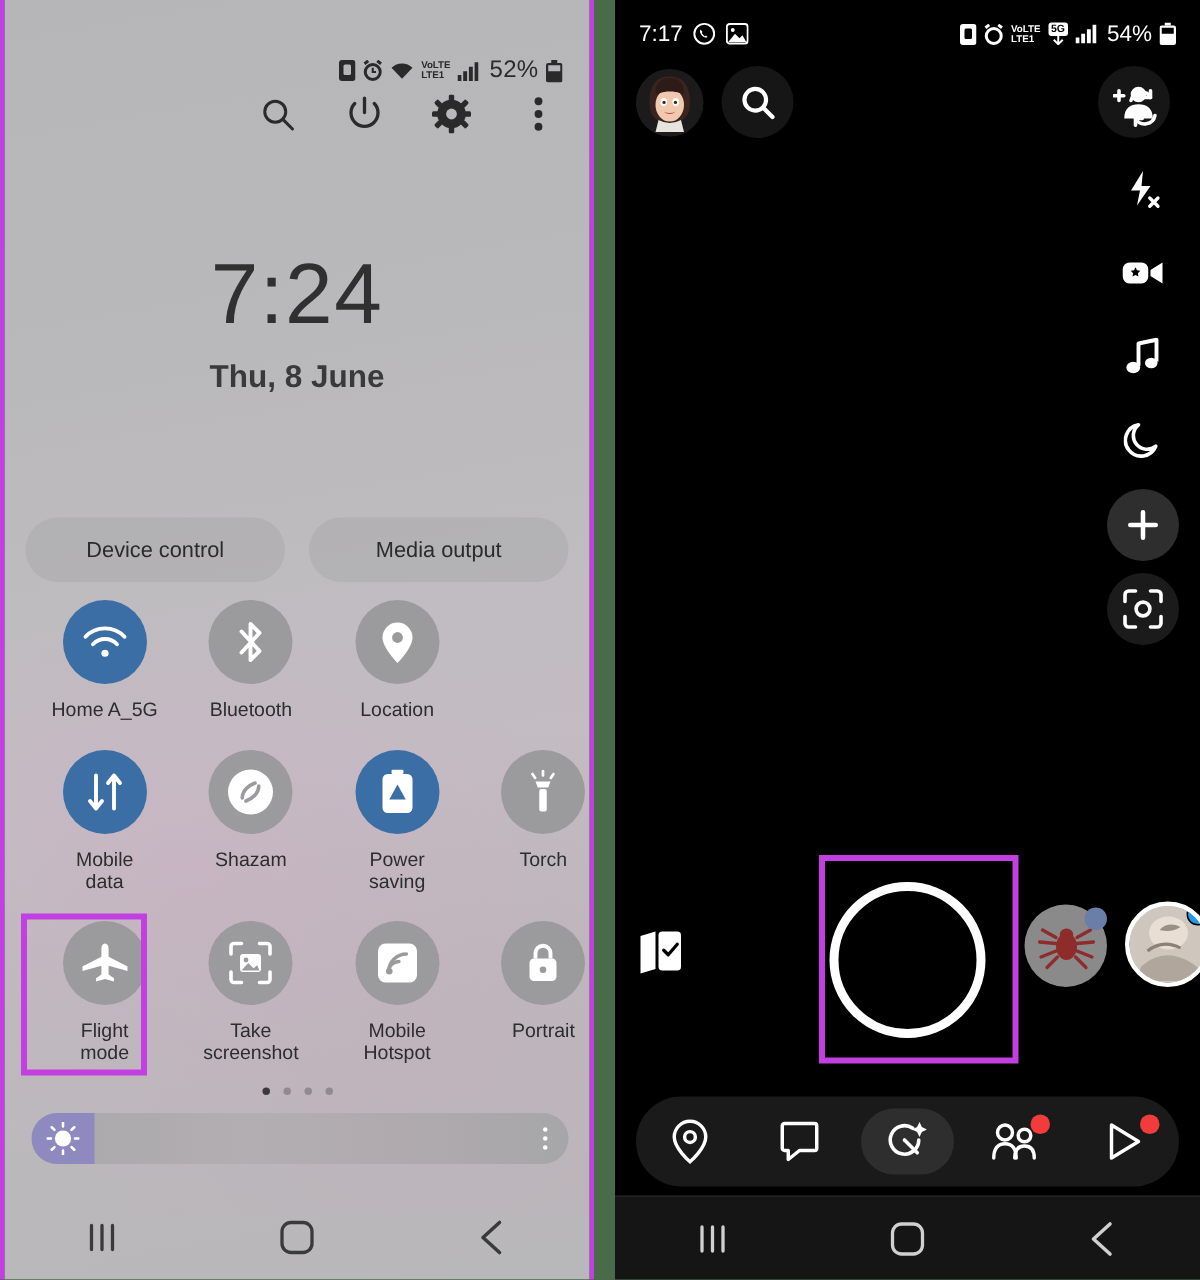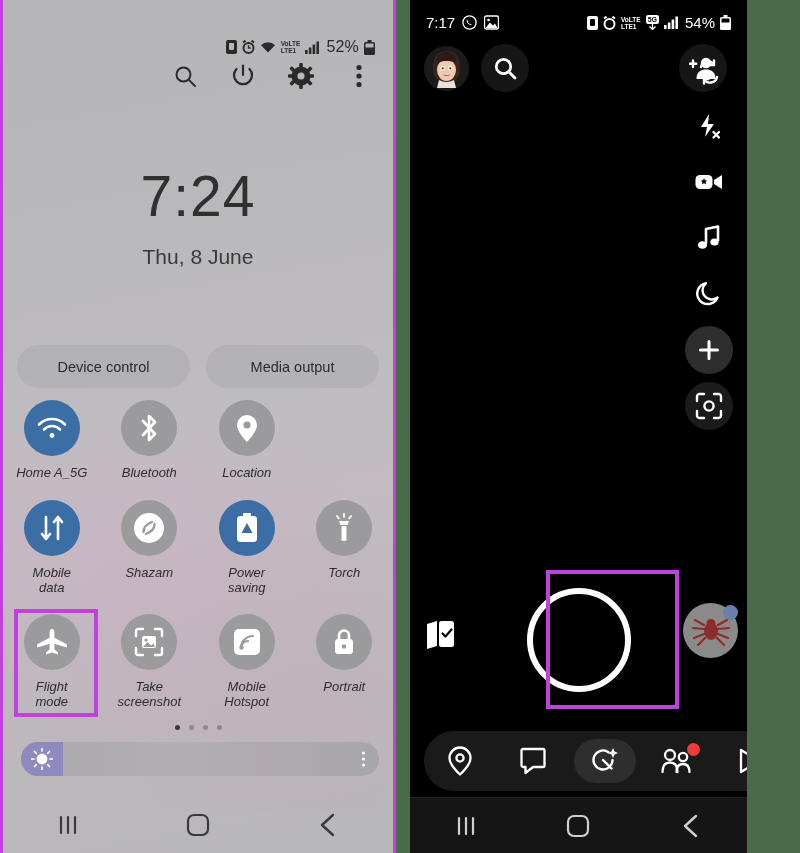--- a/index.html
+++ b/index.html
@@ -32,31 +32,31 @@
     color: #2a2a2a; font-size: 13px;
   }
   .statusbar-l .pct { font-size: 16px; letter-spacing:.2px; margin-left:2px;}
   .toolrow {
     position: absolute; top: 62px; right: 20px;
     display: flex; align-items: center; gap: 30px;
   }
   .toolrow .tb { width: 28px; height: 28px; display:flex; align-items:center; justify-content:center; }
   .clockbox { position: absolute; top: 168px; left: 0; width: 100%; text-align: center; }
   .clock-time { font-size: 57px; font-weight: 300; color: #303030; letter-spacing: 1px; line-height: 1; }
-  .clock-date { margin-top: 20px; font-size: 21px; font-weight: 400; color: #3a3a3a; }
+  .clock-date { margin-top: 15px; font-size: 21px; font-weight: 700; color: #3a3a3a; }
 
   .pillrow { position: absolute; top: 345px; left: 14px; right: 14px; display: flex; gap: 16px; }
   .pill {
     flex: 1; height: 43px; border-radius: 22px;
     background: rgba(170,170,172,.55);
     display: flex; align-items: center; justify-content: center;
     font-size: 14.5px; color: #2b2b2b;
   }
 
-  .tiles { position: absolute; top: 396px; left: 0; width: 100%; font-style: italic; }
+  .tiles { position: absolute; top: 396px; left: 18px; width: 100%; }
   .tile-row { display: flex; }
   .tile { width: 25%; display: flex; flex-direction: column; align-items: center; padding-top: 4px; }
   .tile-ico {
     width: 56px; height: 56px; border-radius: 50%;
     display: flex; align-items: center; justify-content: center;
     background: #9b9b9d;
   }
   .tile-ico.on { background: #3a6ea5; }
   .tile-label { margin-top: 9px; font-size: 13px; line-height: 15px; color: #2d2d2d; text-align: center; max-width: 86px; }
   .row2 { margin-top: 16px; }
@@ -84,21 +84,21 @@
   .bright-menu i { width: 3px; height: 3px; border-radius:50%; background:#fff; display:block; }
 
   .navbar-l { position: absolute; bottom: 0; left: 0; width: 100%; height: 56px;
     display: flex; align-items: center; justify-content: space-around; }
   .navbar-l .nv { width: 46px; height: 34px; display:flex; align-items:center; justify-content:center; }
 
   
   .gap { width: 14px; height: 853px; background: #4a6b4a; }
 
   
-  .right-panel { position: relative; width: 337px; height: 853px; background: #000; overflow: hidden; }
+  .right-panel { position: relative; width: 390px; height: 853px; background: #000; overflow: hidden; }
   .statusbar-r {
     position: absolute; top: 14px; left: 0; width: 100%;
     display: flex; align-items: center; justify-content: space-between;
     padding: 0 16px; color: #fff; font-size: 13px;
   }
   .sb-left { display: flex; align-items: center; gap: 7px; }
   .sb-left .tm { font-size: 15px; }
   .sb-right { display: flex; align-items: center; gap: 5px; padding-left: 40px; }
   .sb-right .pct { font-size: 15px; margin-left: 2px; }
 

